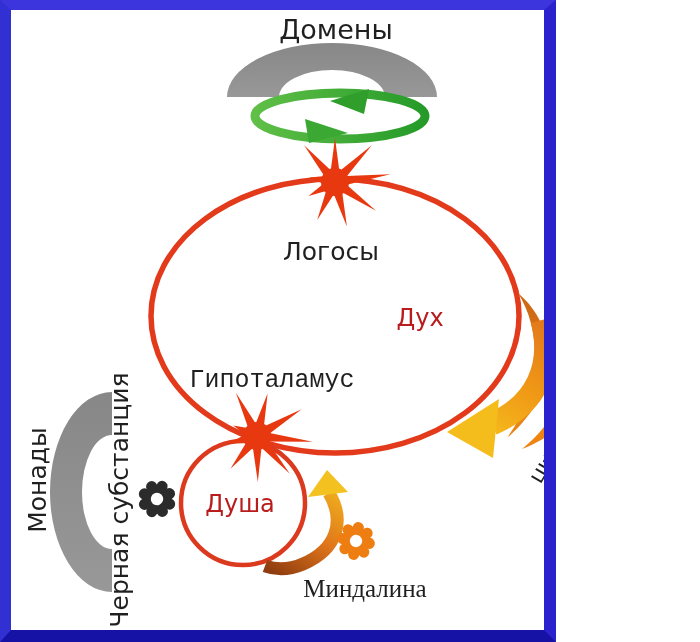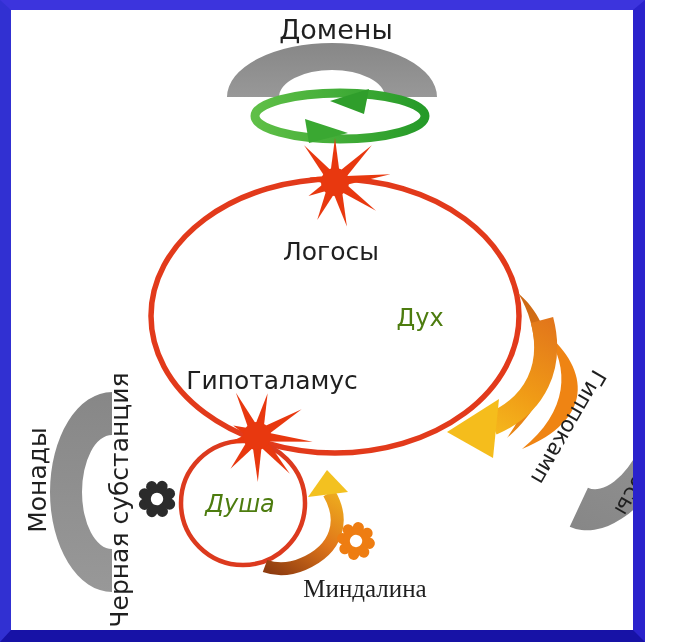--- a/index.html
+++ b/index.html
@@ -1,23 +1,23 @@
 <!DOCTYPE html>
 <html><head>
 <meta charset="utf-8">
 <style>
   html,body{margin:0;padding:0;background:#fff;}
-  .stage{position:relative;width:645px;height:642px;background:#ffffff;overflow:hidden;
+  .stage{position:relative;width:556px;height:642px;background:#ffffff;overflow:hidden;
          font-family:"DejaVu Sans","Liberation Sans",sans-serif;}
   .frame{position:absolute;inset:0;pointer-events:none;box-sizing:border-box;
          border-top:10px solid #3c34dd;border-left:11px solid #3130d2;
          border-right:12px solid #2a22cc;border-bottom:12px solid #1712a6;z-index:40;}
   svg.art{position:absolute;left:0;top:0;z-index:5;}
   .lbl{position:absolute;white-space:nowrap;color:#1f1f1f;z-index:20;line-height:1;}
-  .lbl.red{color:#4d7c0f;}
+  .lbl.red{color:#b91c1c;}
   .c{transform:translate(-50%,-50%);}
   .rot-ccw{transform:translate(-50%,-50%) rotate(-90deg);}
   .rot-right{transform:translate(-50%,-50%) rotate(120deg);}
   .f27{font-size:27px;} .f25{font-size:25px;} .f24{font-size:24px;} .f22{font-size:22px;}
 </style>
 </head>
 <body>
 
 <div class="stage">
 
@@ -109,23 +109,23 @@
 
     <use href="#carc" transform="translate(612,436) rotate(205)" fill="url(#gGray)"></use>
   </svg>
 
   <div class="lbl f27 c" style="left:336px;top:29px;">Домены</div>
 
   <div class="lbl f25 c" style="left:331px;top:251px;">Логосы</div>
 
   <div class="lbl red f24 c" style="left:420px;top:318px;">Дух</div>
 
-  <div class="lbl f25 c" style="left:272px;top:380px;">Гипоталамус</div>
+  <div class="lbl f25 c" style="left:272px;top:380px;font-family:Liberation Mono, monospace;">Гипоталамус</div>
 
-  <div class="lbl red f24 c" style="left:240px;top:504px;font-style:italic;">Душа</div>
+  <div class="lbl red f24 c" style="left:240px;top:504px;">Душа</div>
 
   <div class="lbl f25 c" style="left:365px;top:588px;font-family:Liberation Serif, serif;">Миндалина</div>
 
   <div class="lbl f25 rot-ccw" style="left:37px;top:480px;">Монады</div>
 
   <div class="lbl f25 rot-ccw" style="left:119px;top:500px;">Черная субстанция</div>
 
   <div class="lbl f22 rot-right" style="left:568px;top:427px;">Гиппокамп</div>
 
   <div class="lbl f22 rot-right" style="left:641px;top:477px;">Логосы</div>

